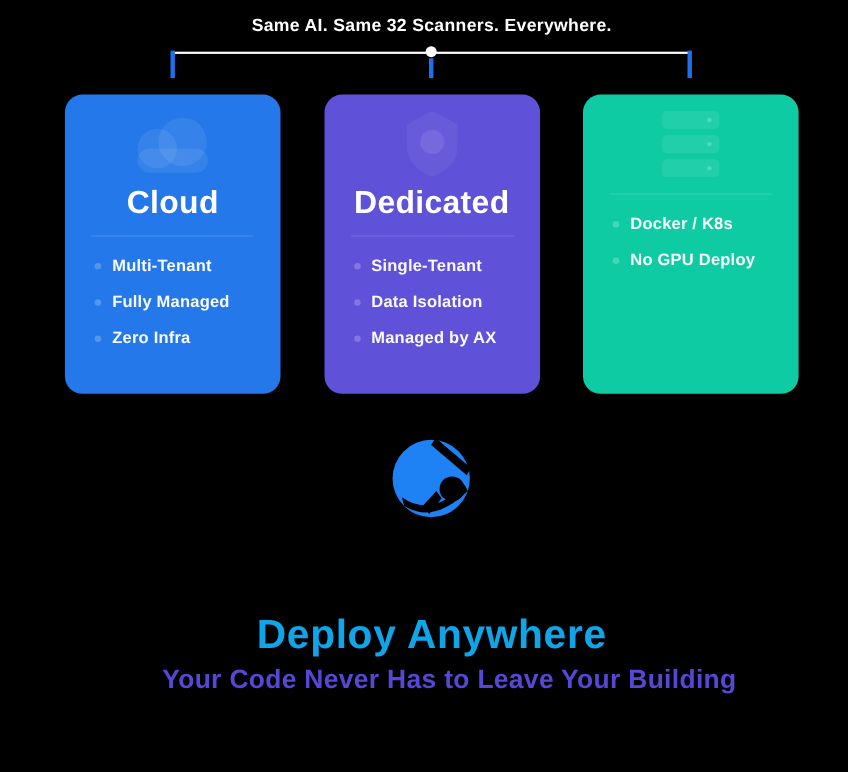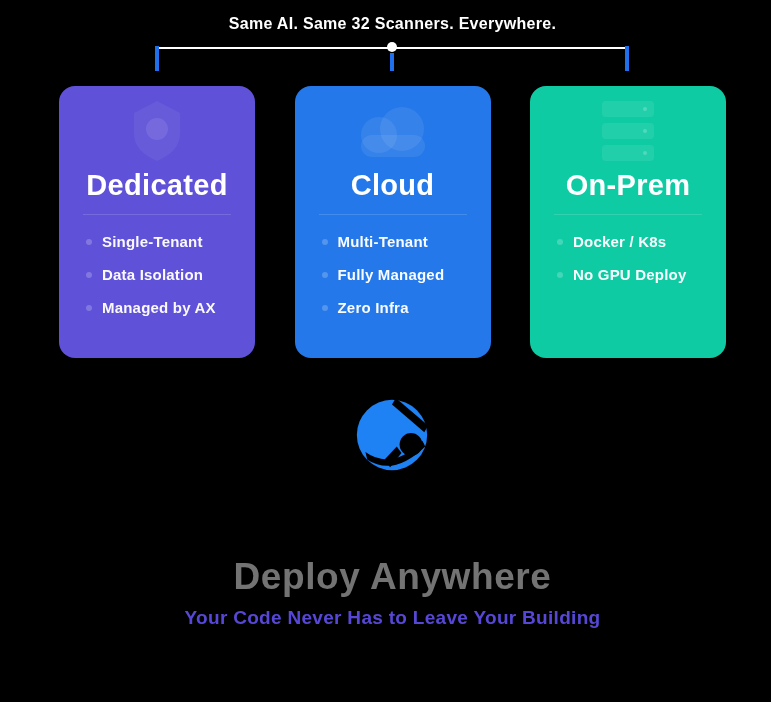--- a/index.html
+++ b/index.html
@@ -36,68 +36,41 @@
   .feature{display:flex;align-items:center;height:33px;padding-left:27px;}
   .bullet{width:6px;height:6px;border-radius:50%;background:rgba(255,255,255,.22);margin-right:10px;flex:none;}
   .feature-label{font-size:15px;font-weight:700;letter-spacing:.2px;color:rgba(255,255,255,.97);}
 
   
   .logo{position:absolute;top:397px;left:295px;width:76px;height:76px;}
 
   
   .footer-title{
     position:absolute;top:556px;left:0;width:100%;text-align:center;
-    color:#737373;font-size:37px;line-height:42px;font-weight:700;letter-spacing:.6px;
+    color:#0ea5e9;font-size:37px;line-height:42px;font-weight:700;letter-spacing:.6px;
   }
   .footer-subtitle{
-    position:absolute;top:606px;left:0;width:100%;text-align:center;
-    color:#5747D6;font-size:19px;line-height:24px;font-weight:700;letter-spacing:.3px;
+    position:absolute;top:606px;left:16px;width:100%;text-align:center;
+    color:#5747D6;font-size:24px;line-height:24px;font-weight:700;letter-spacing:.3px;
   }
 </style>
 </head>
 <body>
 
 <div class="wrapper">
 
   <div class="caption">Same AI. Same 32 Scanners. Everywhere.</div>
 
   <div class="hline"></div>
   <div class="cdot"></div>
   <div class="tick l"></div>
   <div class="tick c"></div>
   <div class="tick r"></div>
 
   <div class="cards">
-
-    <div class="card dedicated">
-      <div class="icon-slot">
-        <span>
-          <svg width="56" height="64" viewBox="0 0 56 64">
-            <path d="M28 2 L51 14 V35 C51 47 42 56 28 62 C14 56 5 47 5 35 V14 Z" fill="rgba(255,255,255,0.06)"></path>
-            <circle cx="28" cy="30" r="11" fill="rgba(255,255,255,0.09)"></circle>
-          </svg>
-        </span>
-      </div>
-      <div class="card-title">Dedicated</div>
-      <div class="divider"></div>
-      <div class="features">
-        <div class="feature">
-          <span class="bullet"></span>
-          <span class="feature-label">Single-Tenant</span>
-        </div>
-        <div class="feature">
-          <span class="bullet"></span>
-          <span class="feature-label">Data Isolation</span>
-        </div>
-        <div class="feature">
-          <span class="bullet"></span>
-          <span class="feature-label">Managed by AX</span>
-        </div>
-      </div>
-    </div>
 
     <div class="card cloud">
       <div class="icon-slot">
         <span>
           <svg width="80" height="56" viewBox="0 0 80 56">
             <g fill="rgba(255,255,255,0.08)">
               <circle cx="26" cy="32" r="18"></circle>
               <circle cx="49" cy="26" r="22"></circle>
               <rect x="8" y="32" width="64" height="22" rx="11"></rect>
             </g>
@@ -115,38 +88,64 @@
           <span class="bullet"></span>
           <span class="feature-label">Fully Managed</span>
         </div>
         <div class="feature">
           <span class="bullet"></span>
           <span class="feature-label">Zero Infra</span>
         </div>
       </div>
     </div>
 
+    <div class="card dedicated">
+      <div class="icon-slot">
+        <span>
+          <svg width="56" height="64" viewBox="0 0 56 64">
+            <path d="M28 2 L51 14 V35 C51 47 42 56 28 62 C14 56 5 47 5 35 V14 Z" fill="rgba(255,255,255,0.06)"></path>
+            <circle cx="28" cy="30" r="11" fill="rgba(255,255,255,0.09)"></circle>
+          </svg>
+        </span>
+      </div>
+      <div class="card-title">Dedicated</div>
+      <div class="divider"></div>
+      <div class="features">
+        <div class="feature">
+          <span class="bullet"></span>
+          <span class="feature-label">Single-Tenant</span>
+        </div>
+        <div class="feature">
+          <span class="bullet"></span>
+          <span class="feature-label">Data Isolation</span>
+        </div>
+        <div class="feature">
+          <span class="bullet"></span>
+          <span class="feature-label">Managed by AX</span>
+        </div>
+      </div>
+    </div>
+
     <div class="card onprem">
       <div class="icon-slot">
         <span>
           <svg width="54" height="62" viewBox="0 0 54 62">
             <g fill="rgba(255,255,255,0.08)">
               <rect x="1" y="1" width="52" height="16" rx="4"></rect>
               <rect x="1" y="23" width="52" height="16" rx="4"></rect>
               <rect x="1" y="45" width="52" height="16" rx="4"></rect>
             </g>
             <g fill="rgba(255,255,255,0.22)">
               <circle cx="44" cy="9" r="2"></circle>
               <circle cx="44" cy="31" r="2"></circle>
               <circle cx="44" cy="53" r="2"></circle>
             </g>
           </svg>
         </span>
       </div>
-      <div class="card-title">On-Prem</div>
       <div class="divider"></div>
       <div class="features">
         <div class="feature">
           <span class="bullet"></span>
           <span class="feature-label">Docker / K8s</span>
         </div>
         <div class="feature">
           <span class="bullet"></span>
           <span class="feature-label">No GPU Deploy</span>
         </div>

